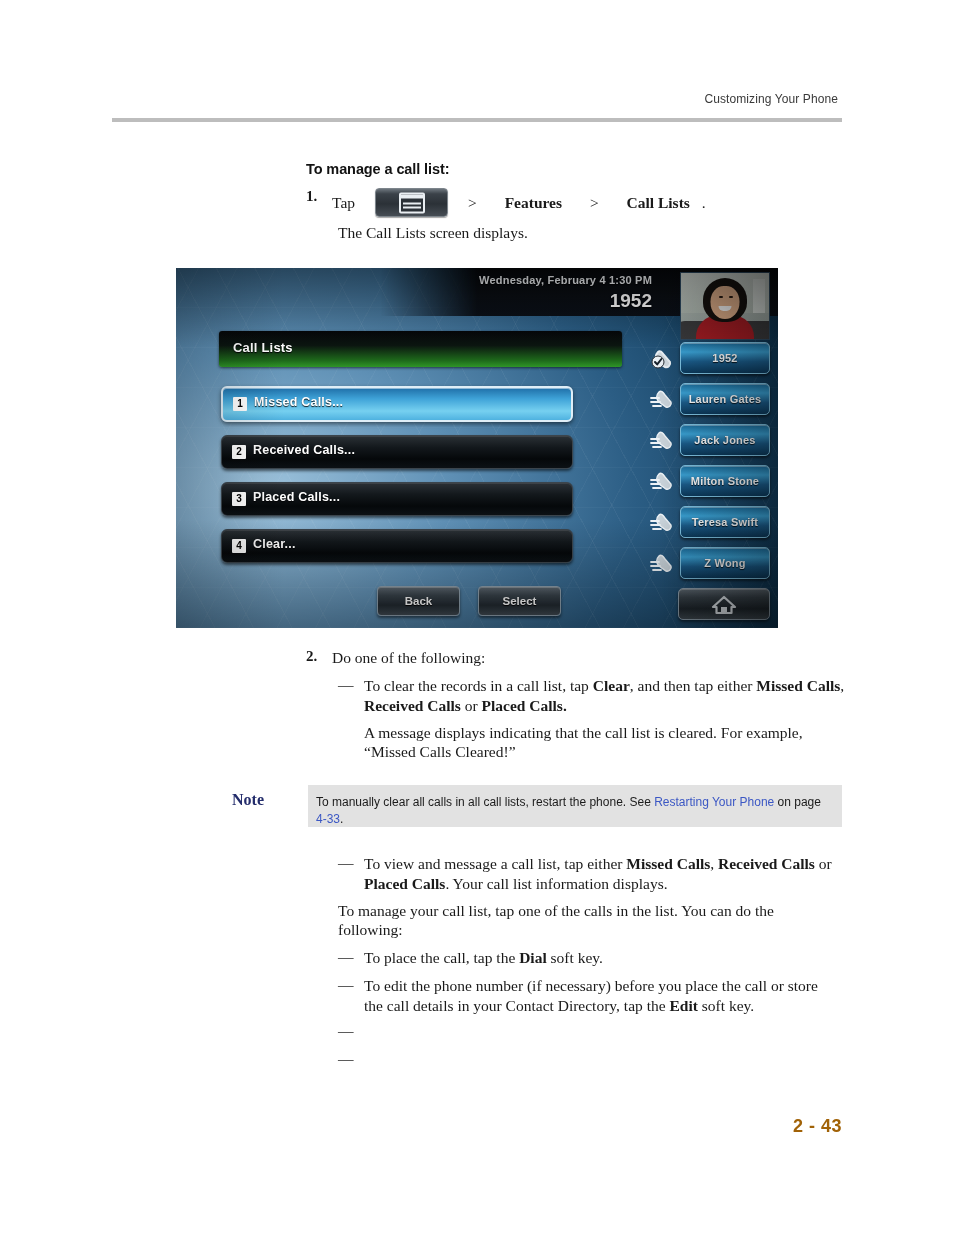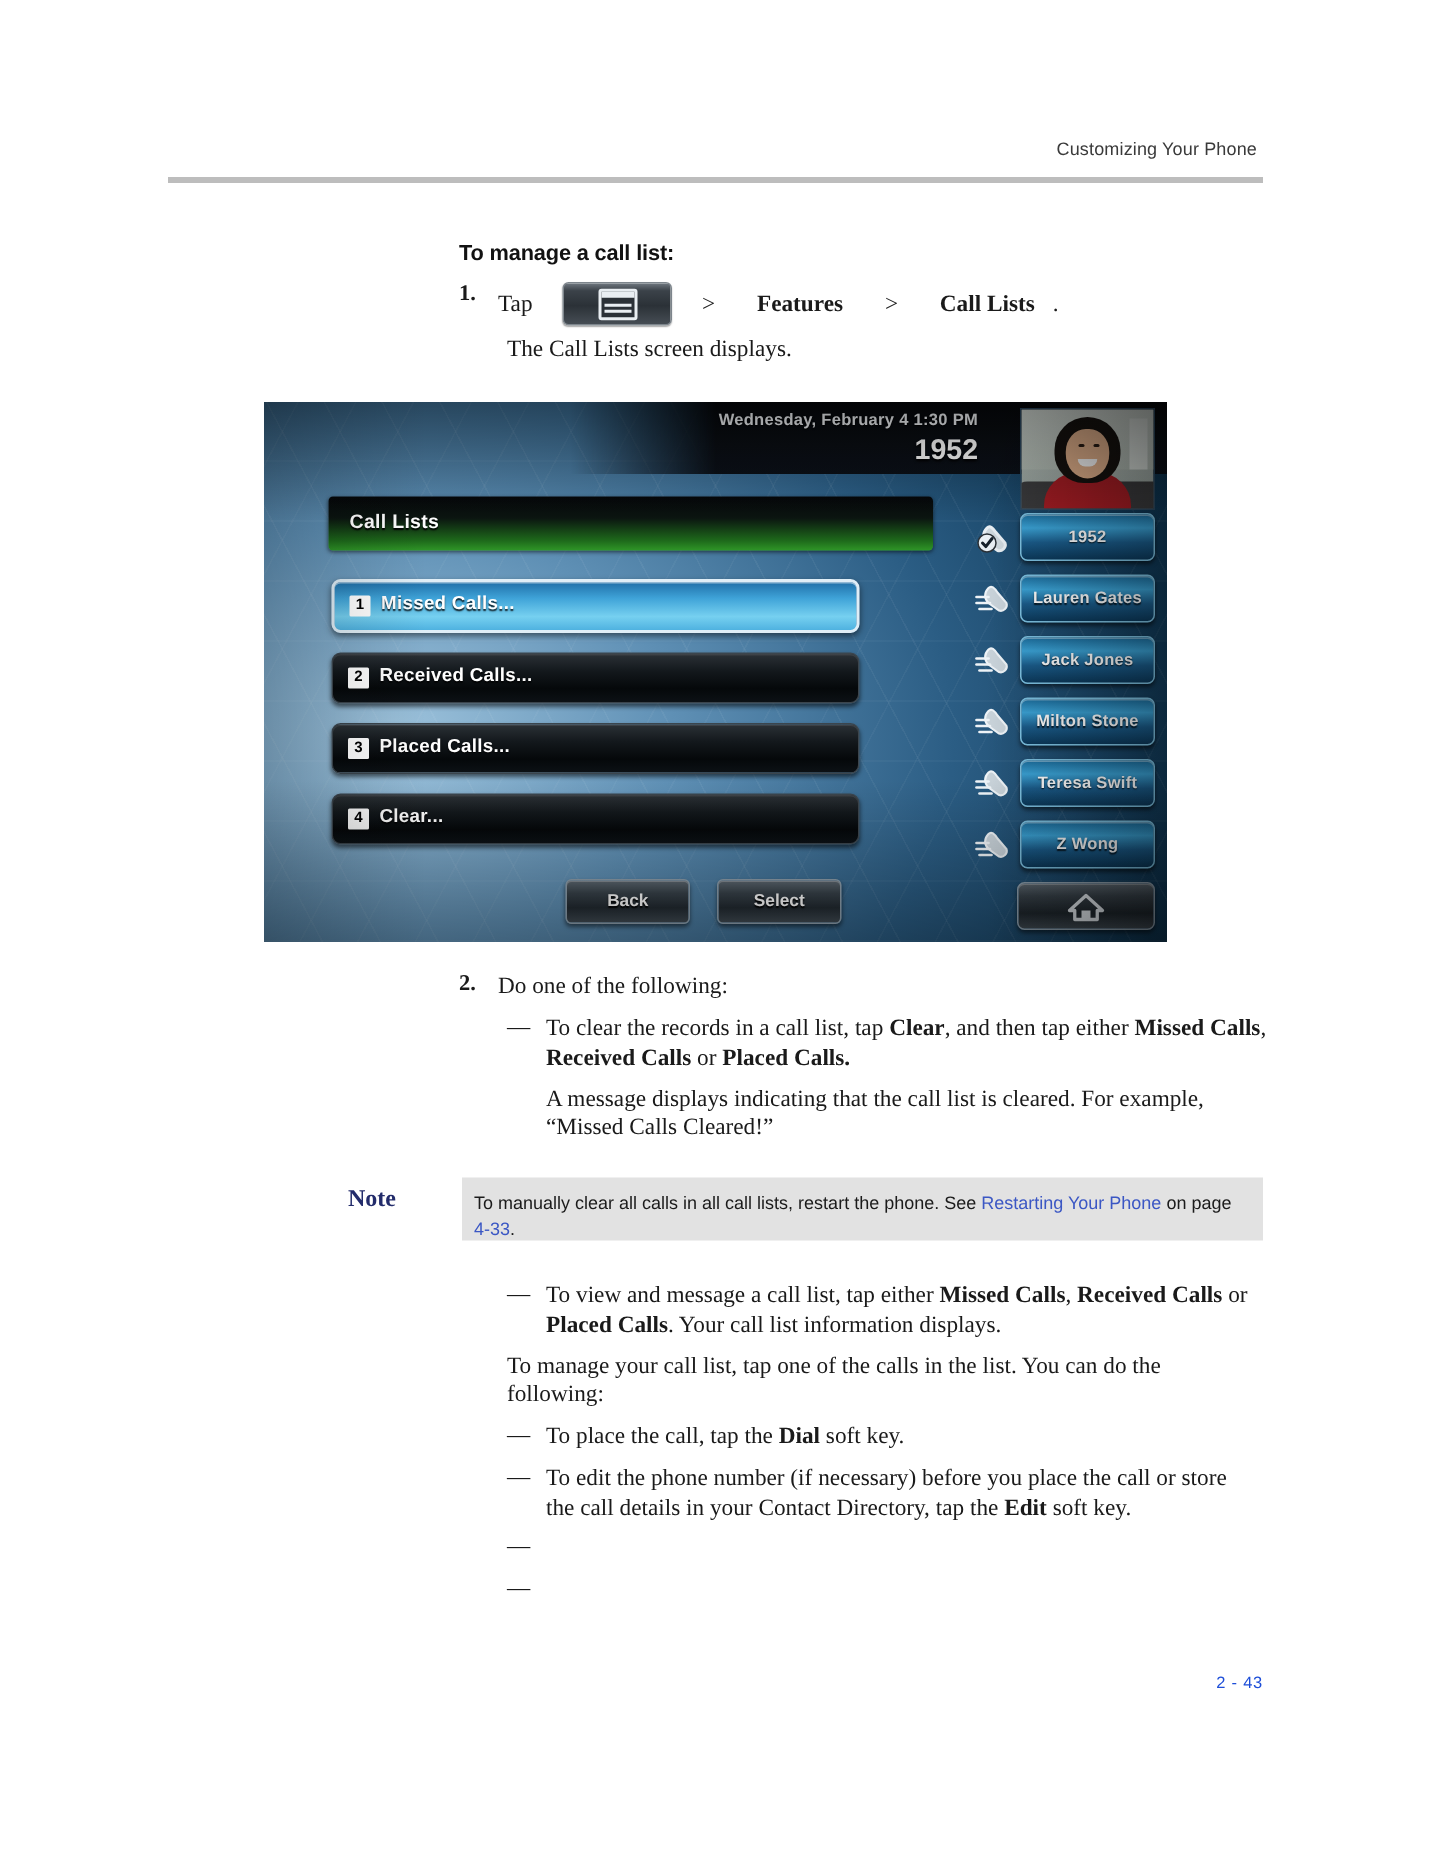--- a/index.html
+++ b/index.html
@@ -202,21 +202,21 @@
     background:#e2e2e2;
   }
   .note-box p{
     margin:0;padding:9px 10px 16px 8px;
     font-family:"Liberation Sans", sans-serif;font-size:12px;line-height:16.5px;color:#1b1b1b;
   }
   .lnk{color:#3b57c4;}
 
   .footer{
     position:absolute;right:112px;top:1116px;
-    font-family:"Liberation Sans", sans-serif;font-weight:normal;font-size:11px;color:#1d4ed8;
+    font-family:"Liberation Sans", sans-serif;font-weight:bold;font-size:18px;color:#a16207;
     letter-spacing:.5px;
   }
   b{font-weight:bold;}
 </style>
 </head>
 <body>
 
 <div class="page">
 
   <div class="hdr-text">Customizing Your Phone</div>

